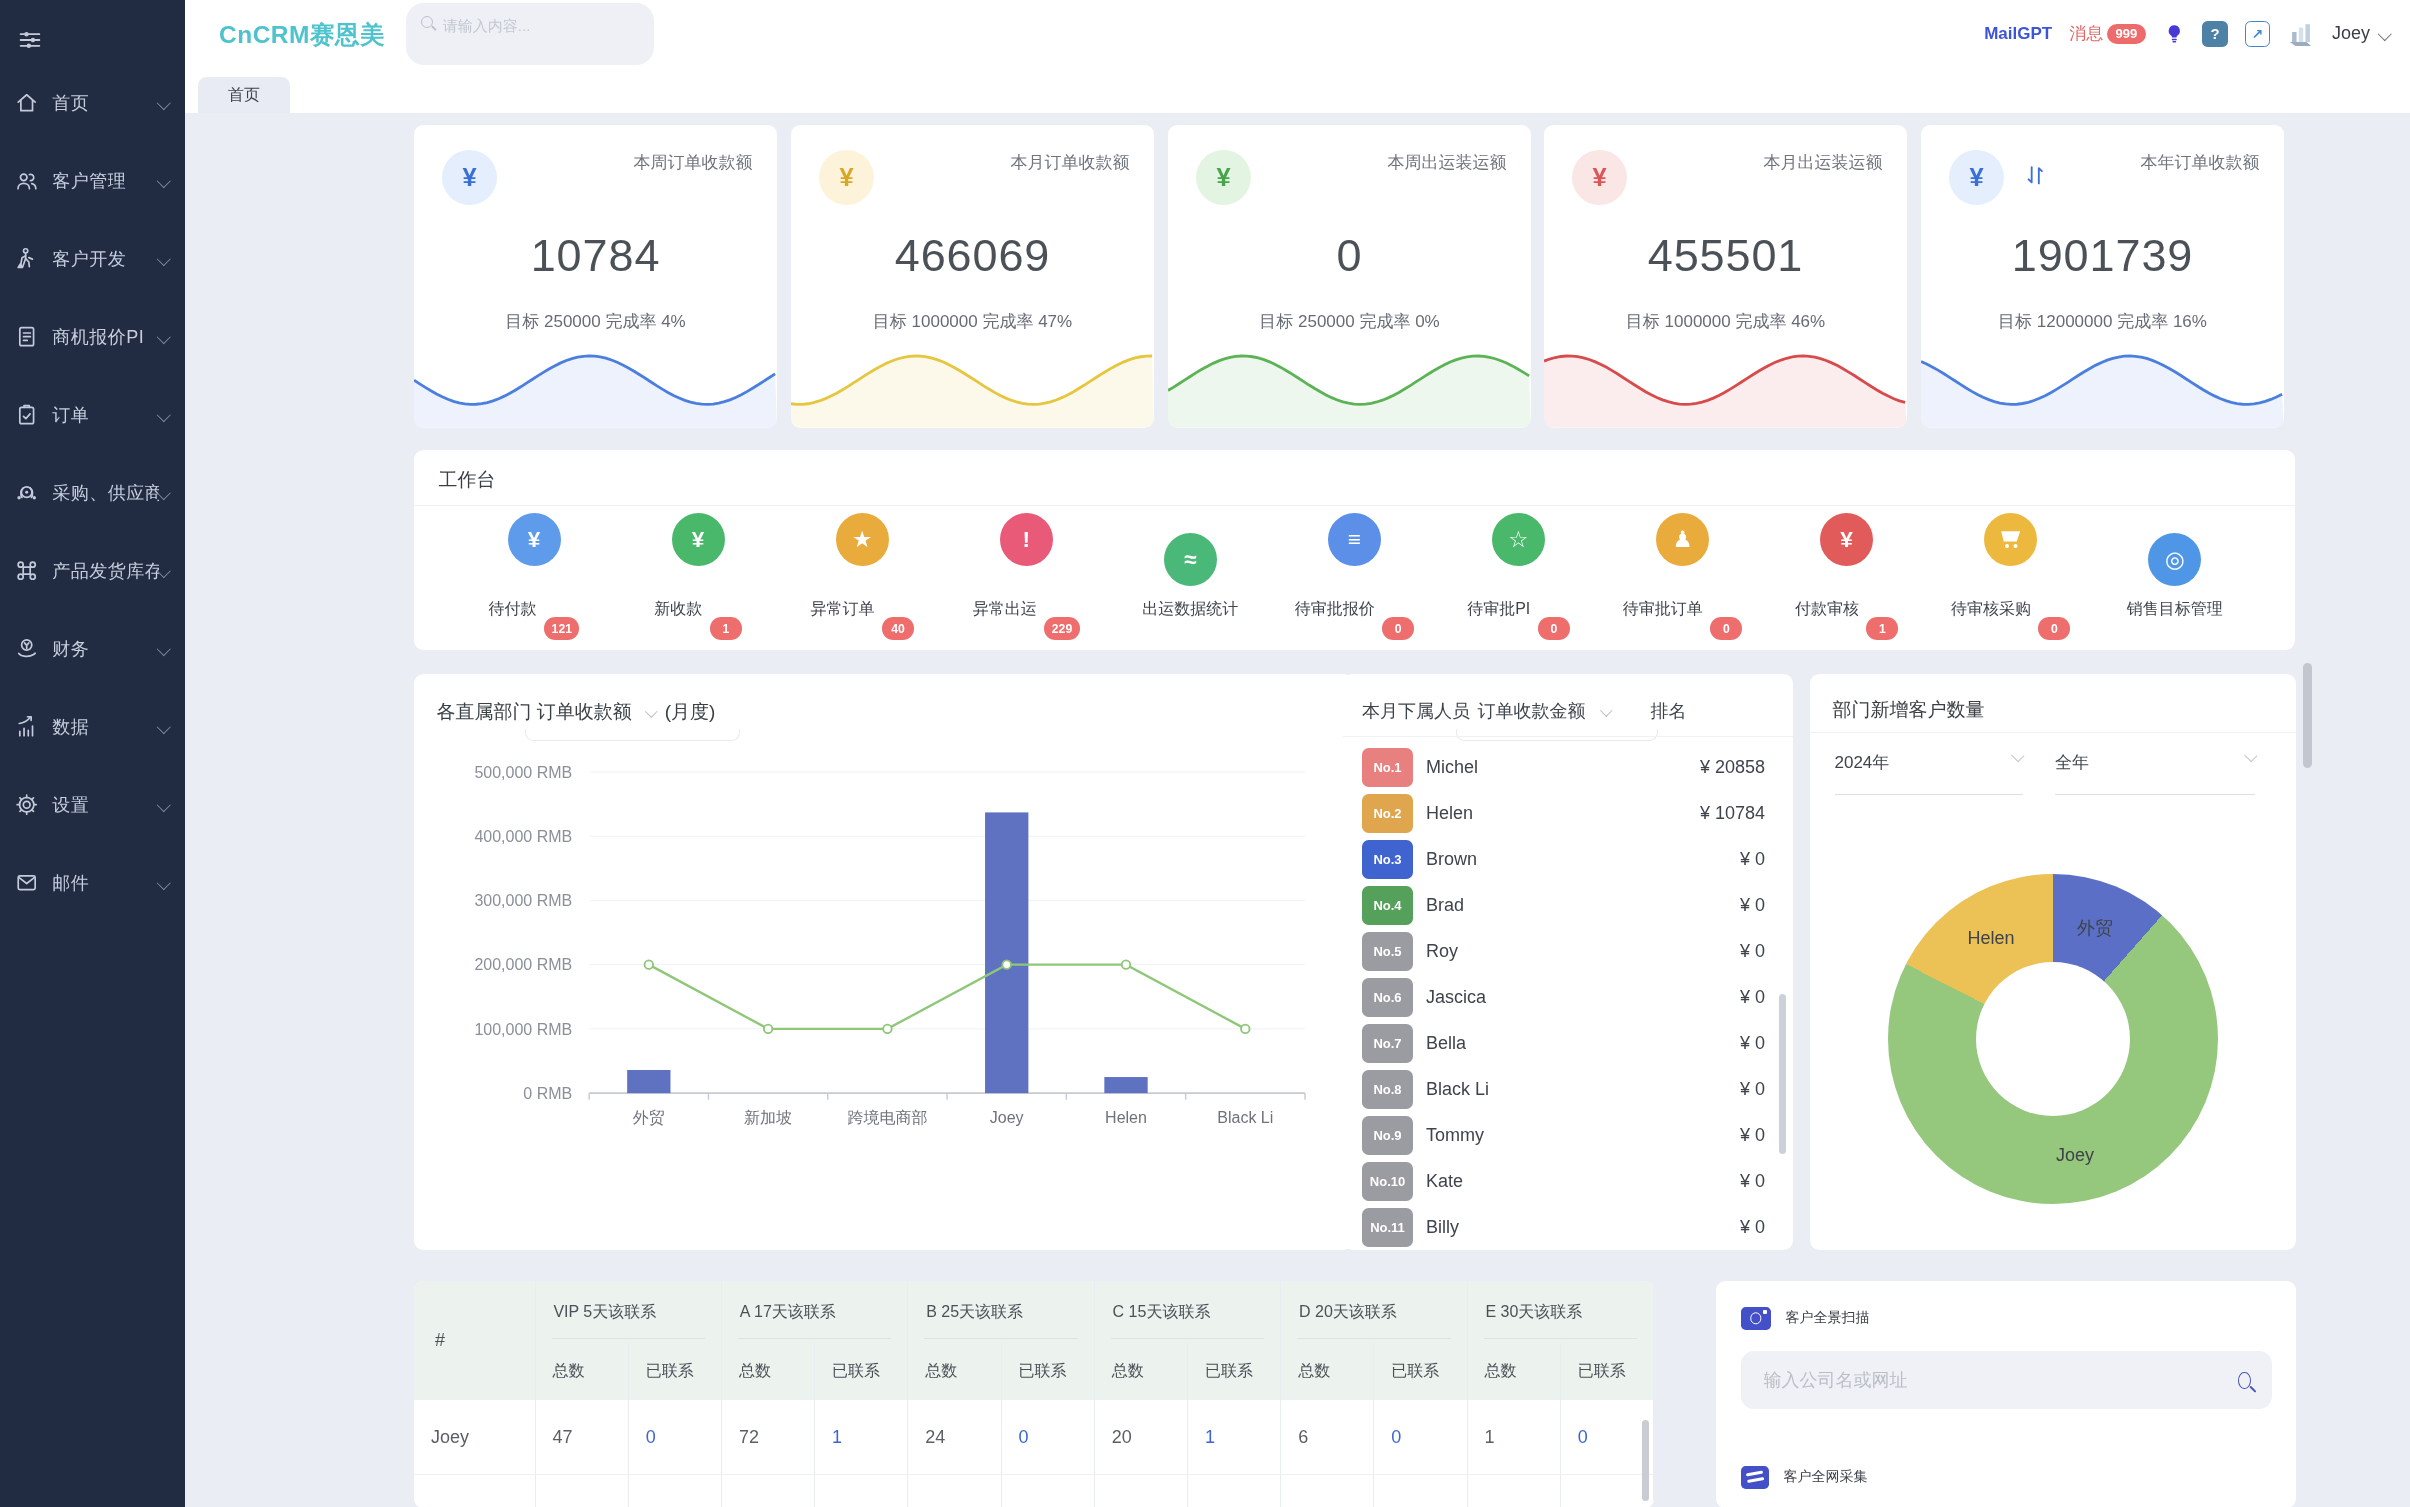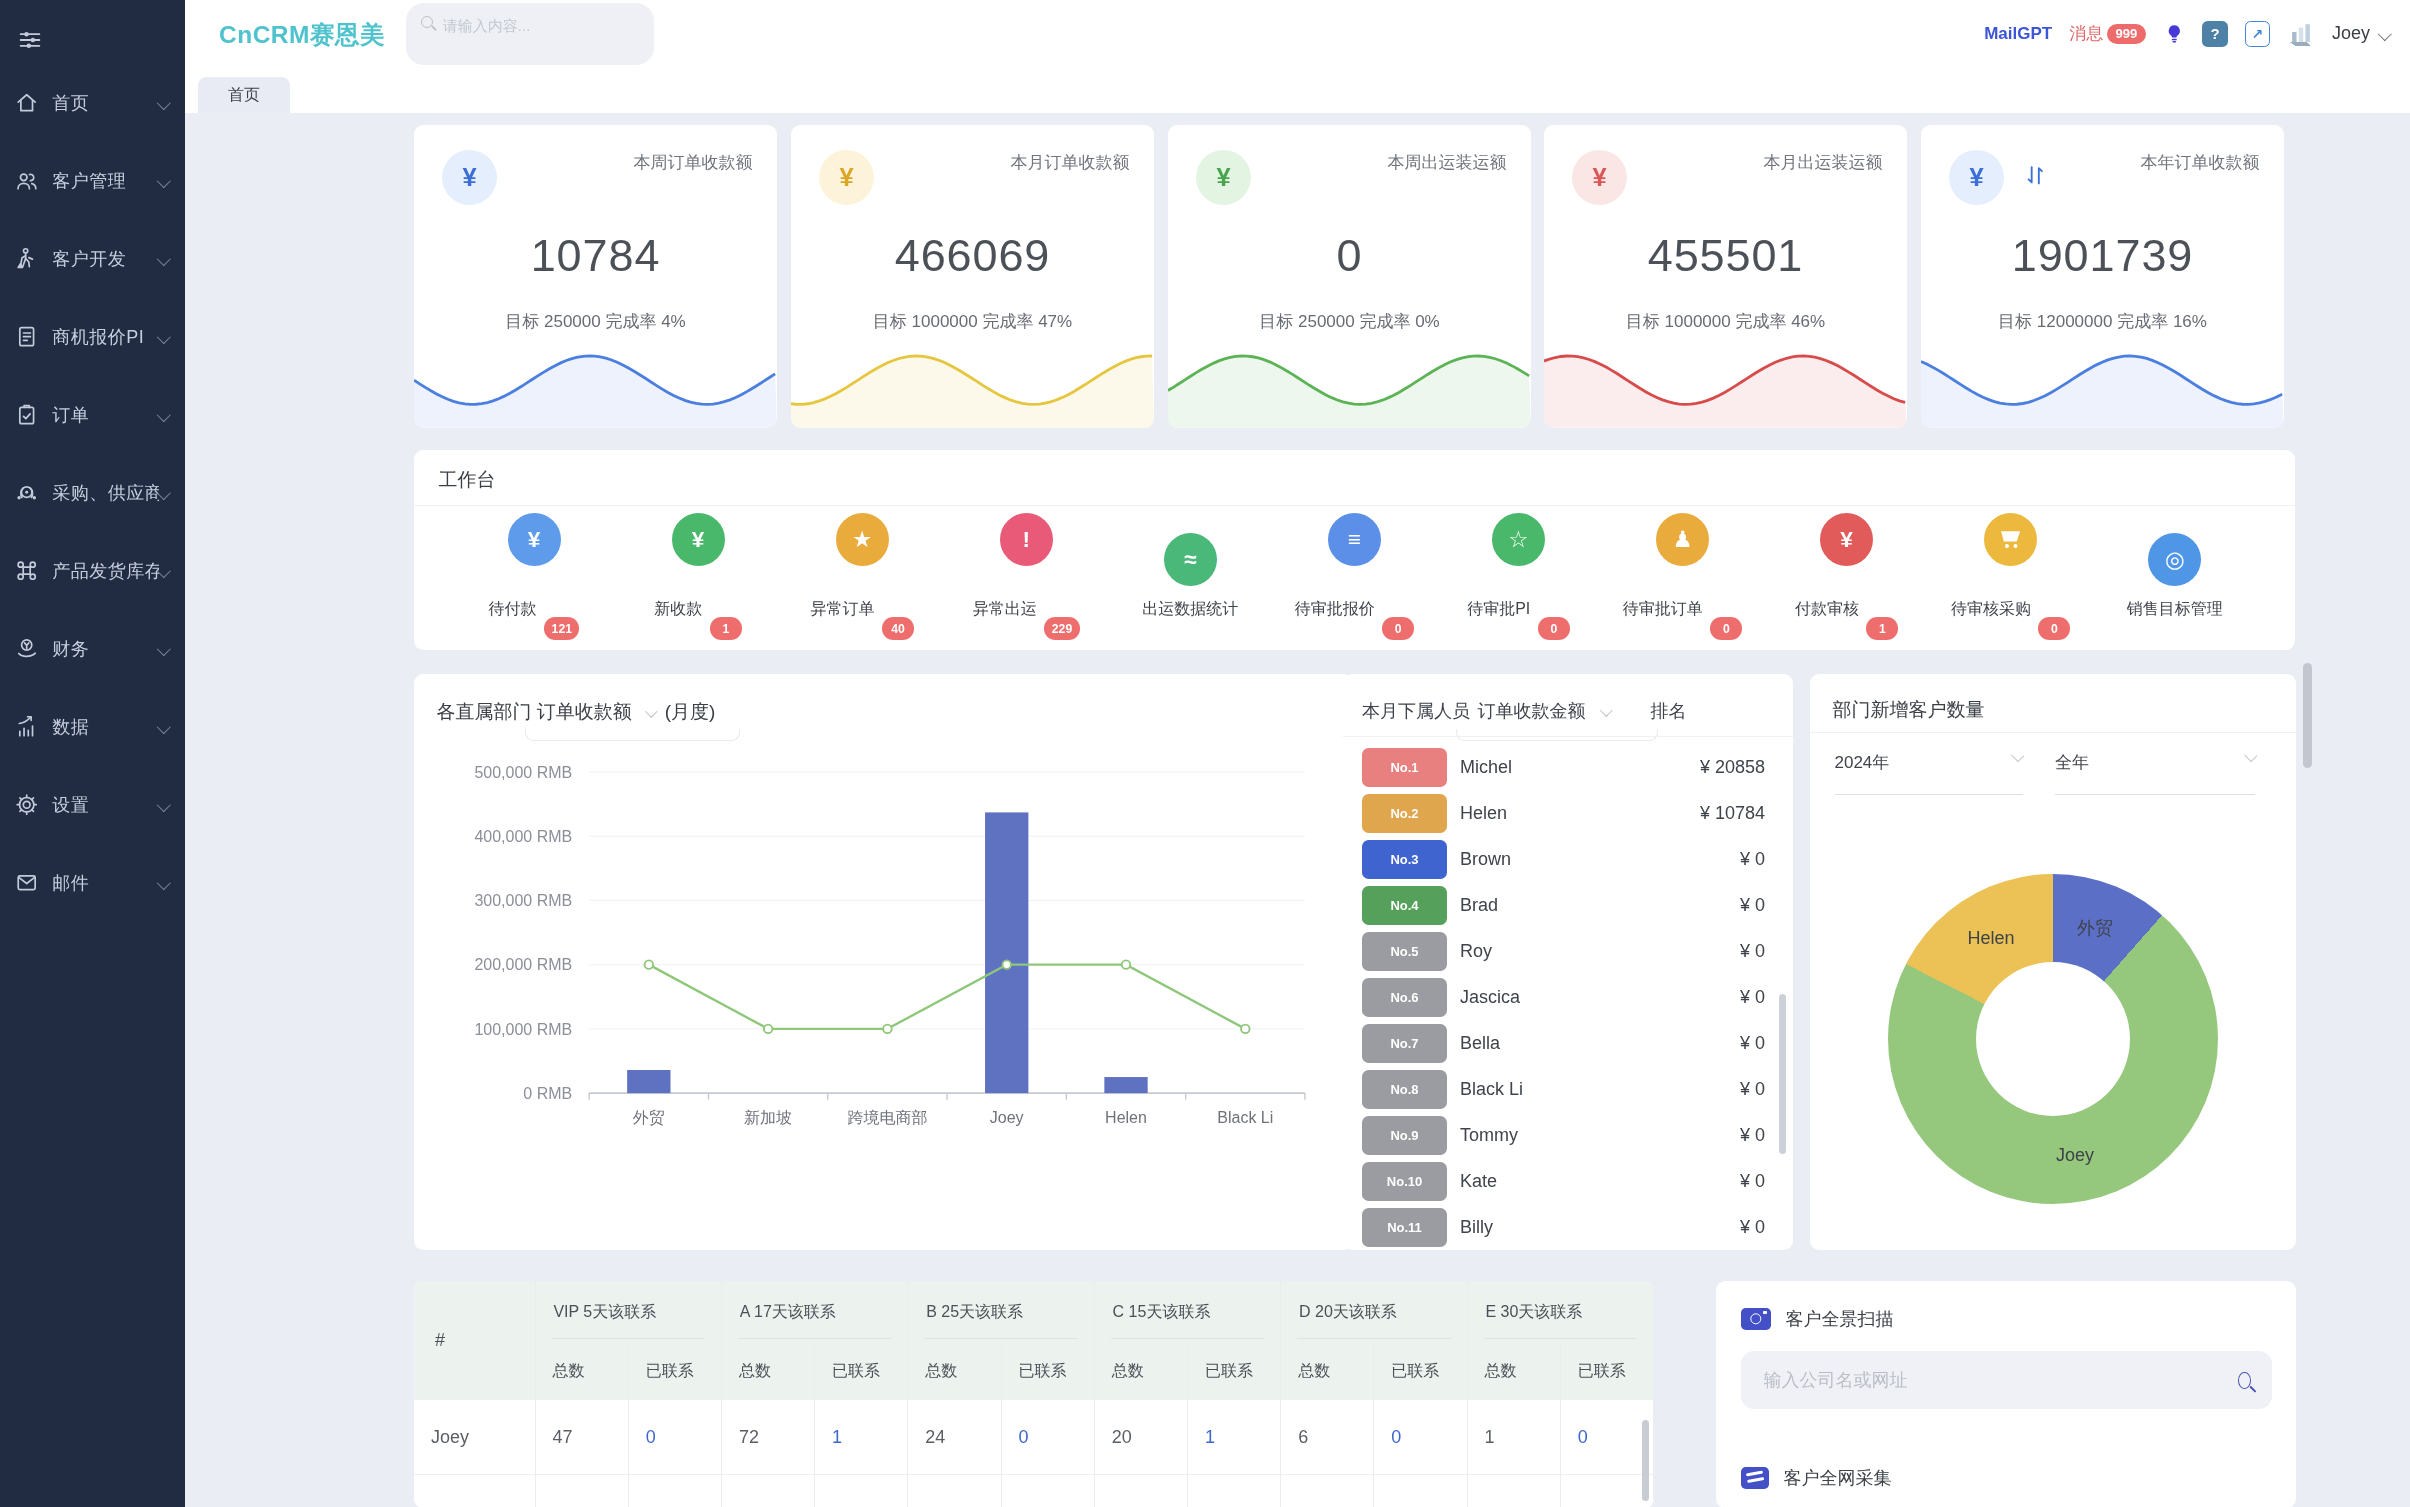--- a/index.html
+++ b/index.html
@@ -71,21 +71,21 @@
   #barchart{position:absolute;inset:0;}
 
   .rank-card{left:1343px;top:674px;width:450px;height:576px;overflow:hidden;}
   .rank-card .select-ghost{left:113px;top:55px;width:200px;}
   .rank-title{position:absolute;left:19px;top:24.5px;right:19px;font-size:18px;color:#3e434b;display:flex;align-items:center;gap:7.5px;white-space:nowrap;}
   .rank-title .chev{border-color:#b9bec8;width:7.5px;height:7.5px;margin-left:9.4px;flex:none;}
   .rank-title .rt-right{margin-left:32px;}
   .rank-divider{position:absolute;left:0;right:0;top:62px;height:0.9px;background:#f0f1f4;}
   .rank-list{position:absolute;left:19px;right:28px;top:70px;bottom:0;}
   .rank-row{height:46px;display:flex;align-items:center;}
-  .rank-badge{min-width:43px;padding:0 21px;height:39px;border-radius:6.6px;color:#fff;font-size:13px;font-weight:700;display:flex;align-items:center;justify-content:center;}
+  .rank-badge{min-width:43px;padding:0 4px;height:39px;border-radius:6.6px;color:#fff;font-size:13px;font-weight:700;display:flex;align-items:center;justify-content:center;}
   .rank-name{margin-left:13px;font-size:18px;color:#3f444c;}
   .rank-value{margin-left:auto;font-size:18px;color:#3f444c;}
   .rank-scroll{position:absolute;right:6.6px;top:320px;width:7.5px;height:160px;border-radius:3.8px;background:#ccd0d8;cursor:pointer;}
 
   .donut-card{left:1810px;top:674px;width:486px;height:576px;}
   .donut-title{position:absolute;left:22.6px;top:22.6px;font-size:19px;color:#3b4046;}
   .donut-divider{position:absolute;left:0;right:0;top:58px;height:0.9px;background:#f0f1f4;}
   .donut-select{position:absolute;top:77px;height:43px;border-bottom:0.9px solid #dcdfe6;display:flex;font-size:17px;color:#3f444b;cursor:pointer;}
   .donut-select .chev{border-color:#c2c7d0;width:7.5px;height:7.5px;}
   .ds1{left:24.5px;width:188px;}
@@ -111,21 +111,21 @@
   td.name-td{color:#4a4f57;padding-left:21px;}
   td .linked{color:#3f66d0;cursor:pointer;}
   tr.ghost td{height:56px;border-bottom:none;}
   .table-scroll{position:absolute;right:4.7px;top:139px;width:7.5px;height:81px;border-radius:3.8px;background:#c9ccd3;cursor:pointer;}
 
   
   .scan-card{left:1716px;top:1281px;width:580px;height:227px;overflow:hidden;}
   .scan-row{position:absolute;left:24.5px;right:24.5px;display:flex;align-items:center;gap:15px;}
   .scan-row.r1{top:26px;}
   .scan-row.r2{top:185px;}
-  .scan-title{font-size:18px;color:#3c4148;}
+  .scan-title{font-size:14px;color:#3c4148;}
   .cam{width:30px;height:22.6px;background:#4450c8;border-radius:4.7px;position:relative;flex:0 0 30px;}
   .cam::before{content:"";position:absolute;left:50%;top:50%;width:9.4px;height:9.4px;border:1.9px solid #fff;border-radius:50%;transform:translate(-50%,-50%);}
   .cam::after{content:"";position:absolute;top:2.8px;right:3.8px;width:3.8px;height:3.8px;background:#fff;border-radius:0.9px;}
   .collect{width:28px;height:22.6px;background:#4450c8;border-radius:4.7px;position:relative;flex:0 0 28px;}
   .collect::before{content:"";position:absolute;left:5.6px;top:5.6px;width:17px;height:2.8px;background:#fff;border-radius:1.9px;box-shadow:0 6.6px 0 #fff;transform:rotate(-10deg);}
   .scan-input{position:absolute;left:24.5px;right:24.5px;top:70px;height:58px;background:#f0f1f6;border-radius:13px;display:flex;align-items:center;padding:0 21px;box-sizing:border-box;}
   .scan-input input{flex:1;border:none;background:transparent;outline:none;font-size:18px;color:#555;font-family:inherit;}
   .scan-input input::placeholder{color:#b9bec8;}
   .mag.big{width:15px;height:15px;border-color:#4a55b0;}
   .mag.big::after{background:#4a55b0;width:7.5px;right:-6.6px;bottom:-2.8px;}

